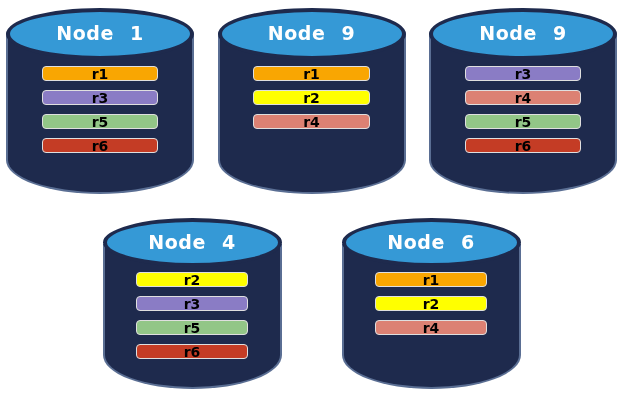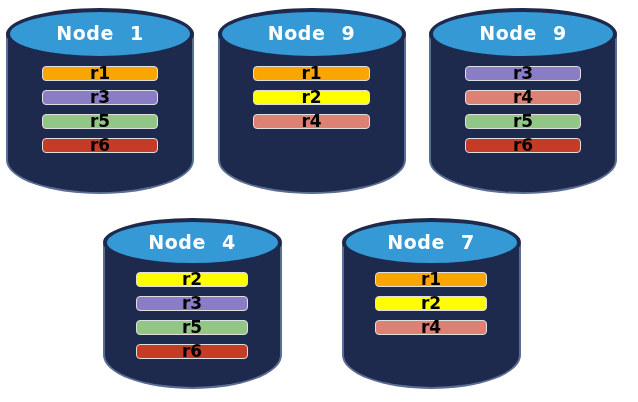--- a/index.html
+++ b/index.html
@@ -81,21 +81,21 @@
   }
   .row-bottom .bars { top: 54px; }
   .bar {
     width: 61%;
     height: 13px;
     border: 1px solid #dfdfdf;
     border-radius: 4px;
     display: flex;
     align-items: center;
     justify-content: center;
-    font-size: 17px;
+    font-size: 14px;
     font-weight: bold;
     color: var(--bar-text-color, #000000);
     line-height: 1;
   }
 </style>
 </head>
 <body>
 
 <div class="canvas">
   <div class="row row-top">
@@ -147,21 +147,21 @@
           <div class="bar" style="background: rgb(255, 255, 0);">r2</div>
           <div class="bar" style="background: rgb(138, 124, 197);">r3</div>
           <div class="bar" style="background: rgb(146, 198, 135);">r5</div>
           <div class="bar" style="background: rgb(196, 60, 37);">r6</div>
         </div>
   </div>
 
   <div class="node">
     <div class="cyl-body"></div>
     <div class="cyl-top">
-      <span class="node-title">Node 7</span>
+      <span class="node-title">Node 6</span>
     </div>
     <div class="bars">
           <div class="bar" style="background: rgb(249, 166, 2);">r1</div>
           <div class="bar" style="background: rgb(255, 255, 0);">r2</div>
           <div class="bar" style="background: rgb(220, 129, 115);">r4</div>
         </div>
   </div>
 </div>
 </div>
 

